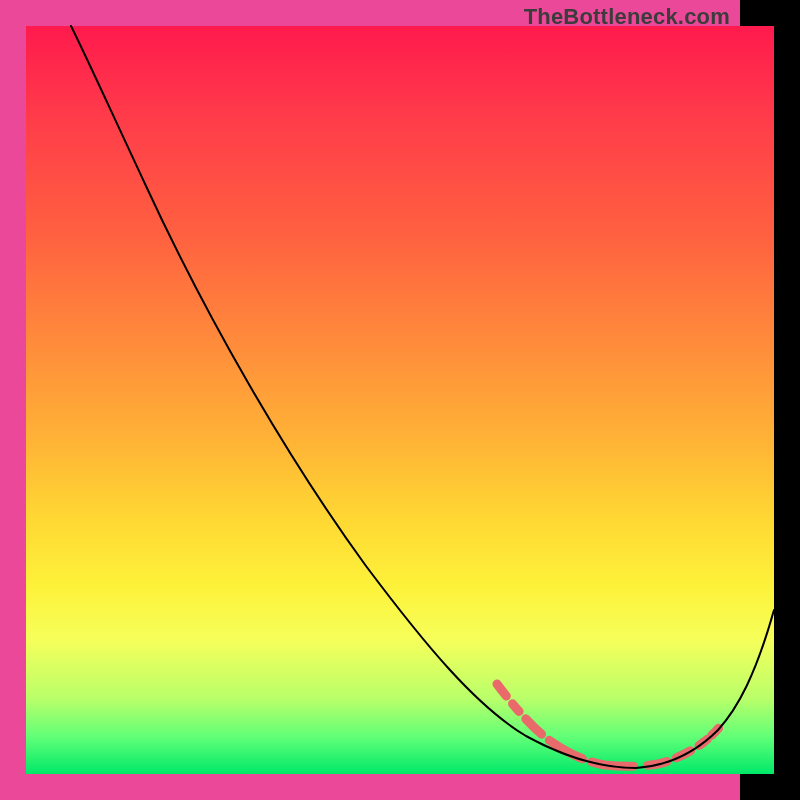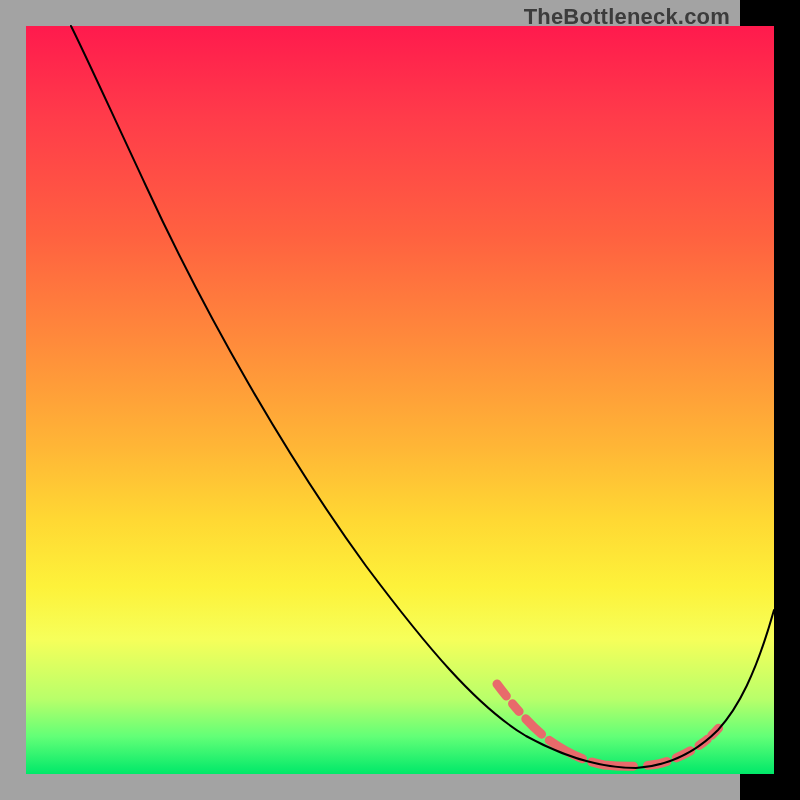--- a/index.html
+++ b/index.html
@@ -3,21 +3,21 @@
 <meta charset="utf-8">
 <style>
   * { margin: 0; padding: 0; box-sizing: border-box; }
   html, body { width: 800px; height: 800px; overflow: hidden; }
   body { background: #000; font-family: Arial, sans-serif; }
 
   .chart-outer {
     position: relative;
     width: 740px;
     height: 800px;
-    background: #a3a3a3;
+    background: #ec4899;
   }
 
   .plot-area {
     position: absolute;
     left: 26px;
     top: 26px;
     width: 748px;
     height: 748px;
     
     background: linear-gradient(

